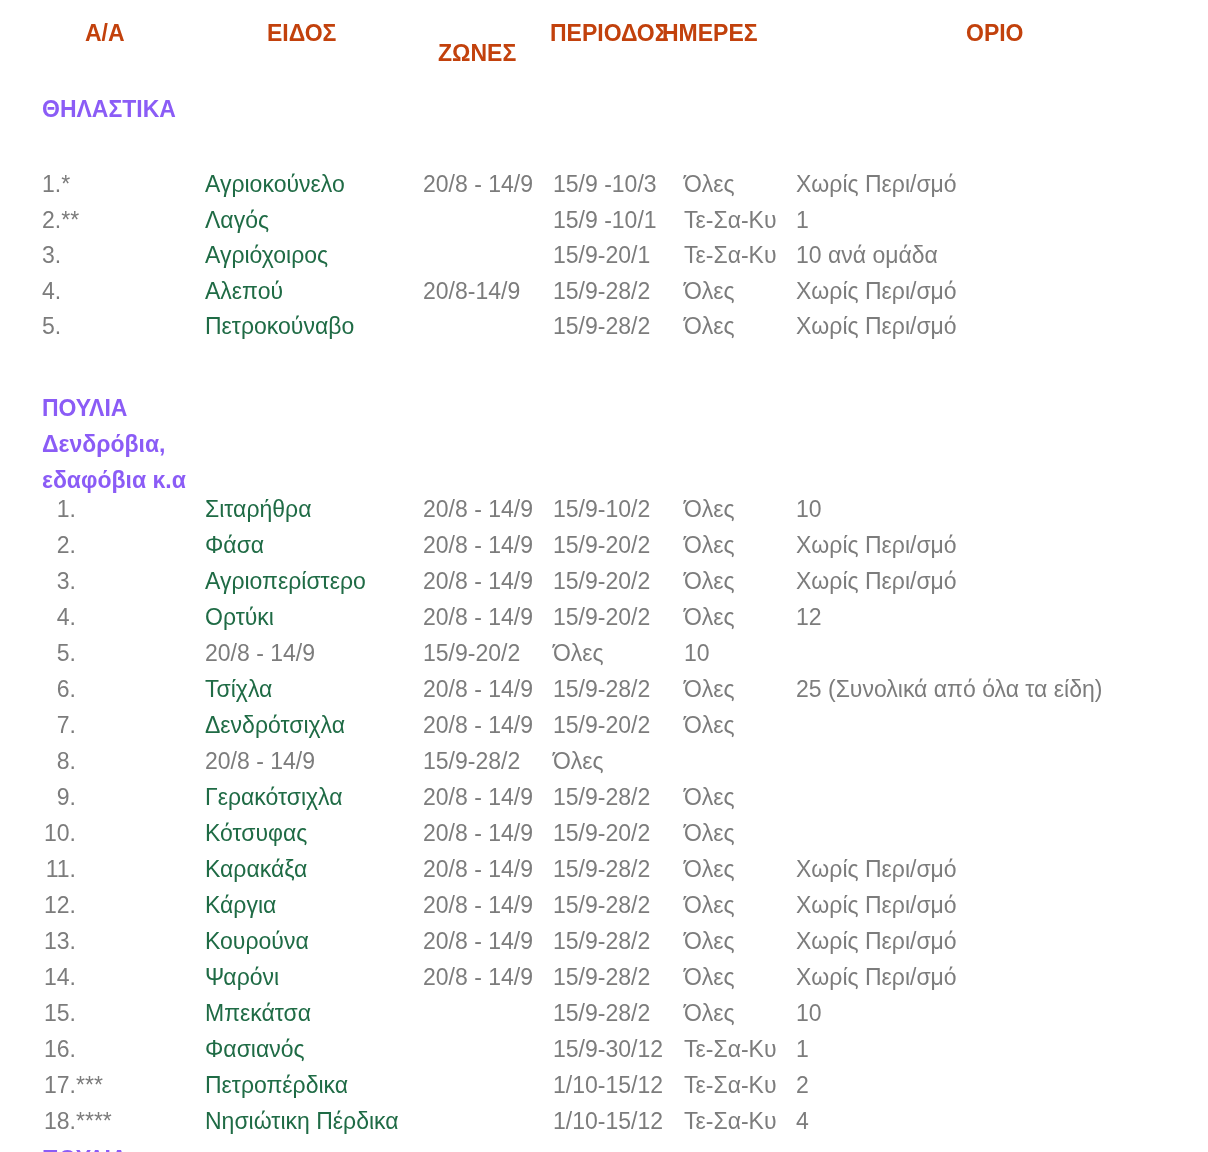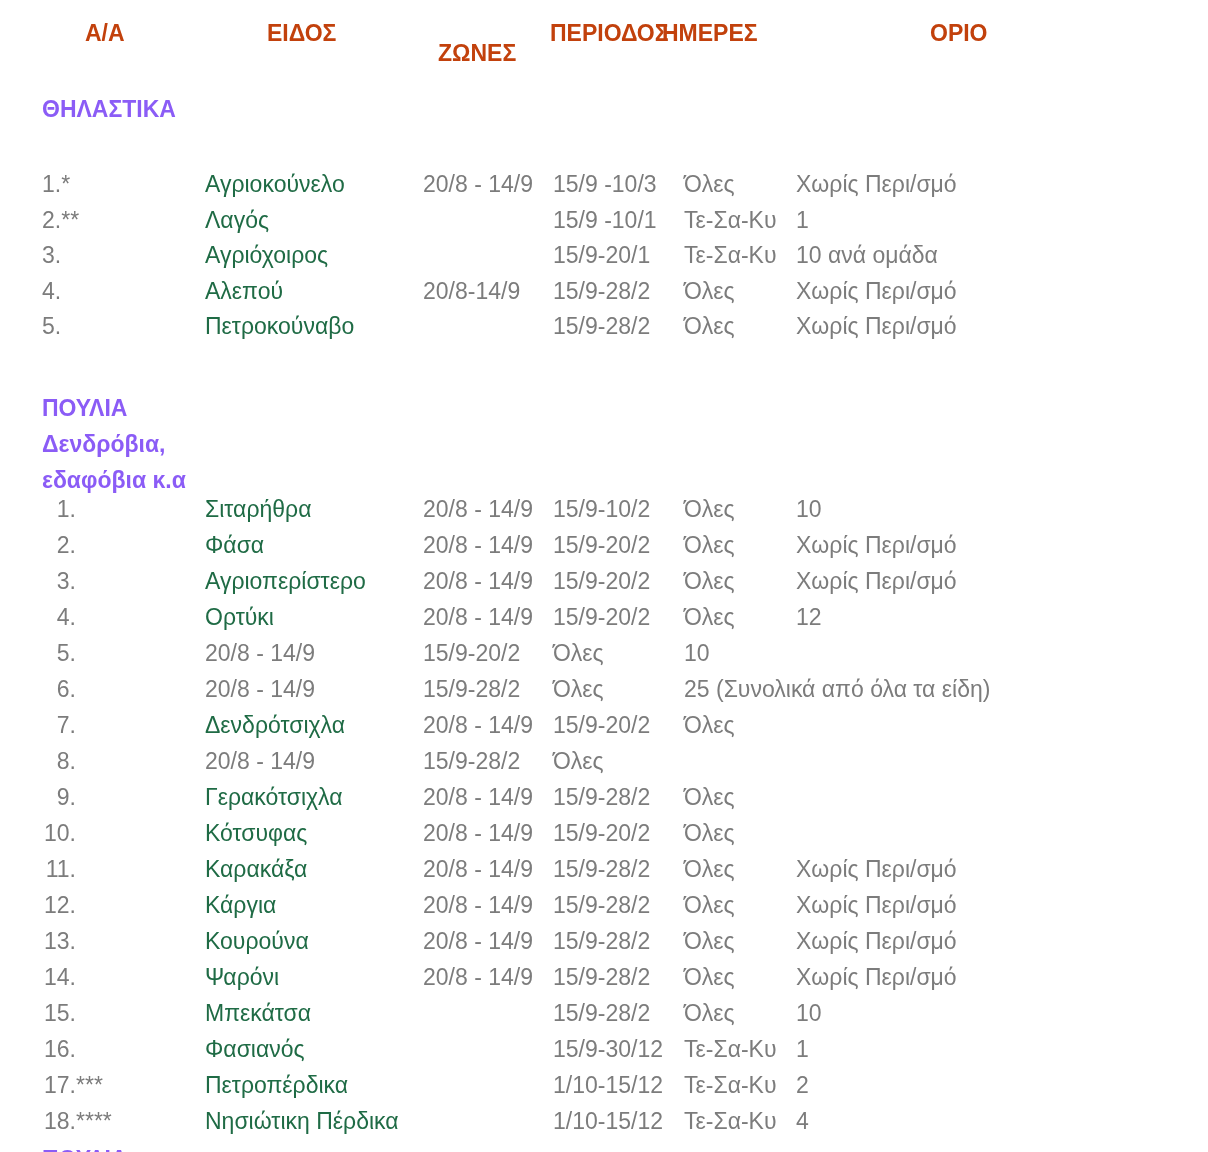--- a/index.html
+++ b/index.html
@@ -18,21 +18,21 @@
   .col-head {
     position: absolute; top: 20px;
     font-weight: bold; color: #c2410c;
     white-space: nowrap;
   }
   .h-aa      { left: 85px; }
   .h-eidos   { left: 267px; }
   .h-zones   { left: 438px; margin-top: 20px; }
   .h-period  { left: 550px; }
   .h-days    { left: 662px; }
-  .h-orio    { left: 930px; text-align: center; }
+  .h-orio    { left: 966px; text-align: center; }
 
   
   .section-title {
     position: absolute; left: 42px;
     font-weight: bold; color: #8b5cf6;
     white-space: nowrap;
   }
   .t-mammals   { top: 96px; }
   .t-birds     { top: 390px; line-height: 36px; }
   .t-birds div { height: 36px; display: flex; align-items: center; }
@@ -157,20 +157,21 @@
       </div>
       <div class="row">
         <div class="c c-num"><span class="numbox">5.</span></div>
         <div class="c c-zones">20/8 - 14/9</div>
         <div class="c c-period">15/9-20/2</div>
         <div class="c c-days">Όλες</div>
         <div class="c c-limit">10</div>
       </div>
       <div class="row">
         <div class="c c-num"><span class="numbox">6.</span></div>
+        <div class="c c-species">Τσίχλα</div>
         <div class="c c-zones">20/8 - 14/9</div>
         <div class="c c-period">15/9-28/2</div>
         <div class="c c-days">Όλες</div>
         <div class="c c-limit">25 (Συνολικά από όλα τα είδη)</div>
       </div>
       <div class="row">
         <div class="c c-num"><span class="numbox">7.</span></div>
         <div class="c c-species">Δενδρότσιχλα</div>
         <div class="c c-zones">20/8 - 14/9</div>
         <div class="c c-period">15/9-20/2</div>

